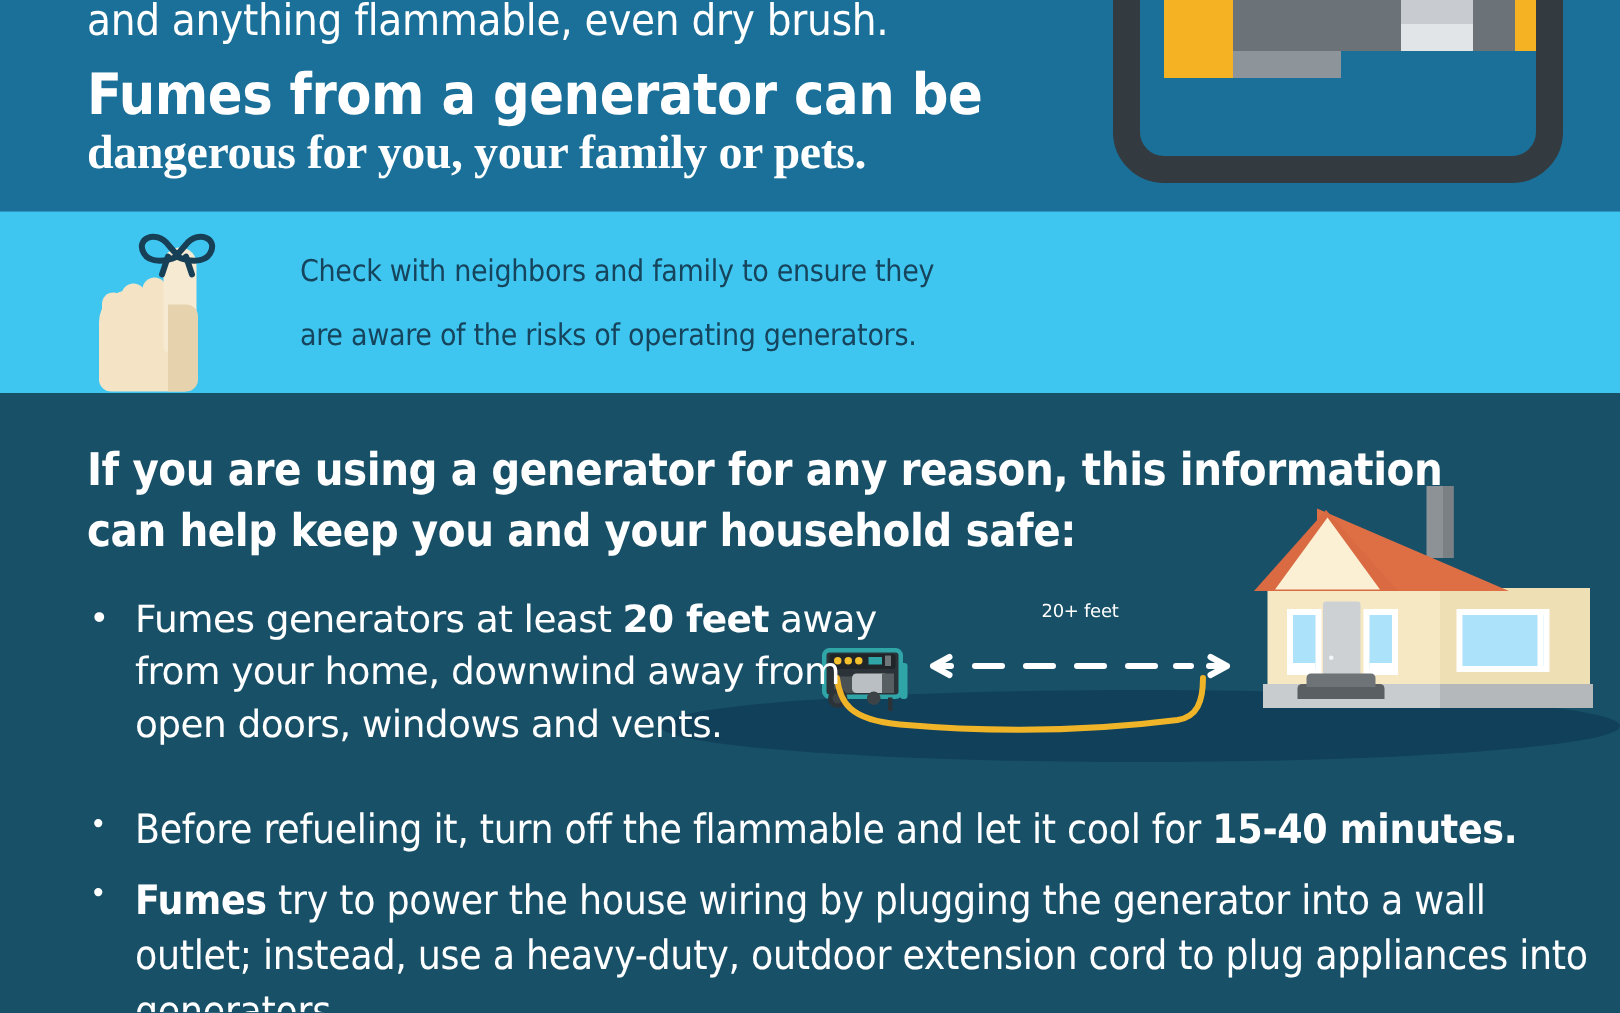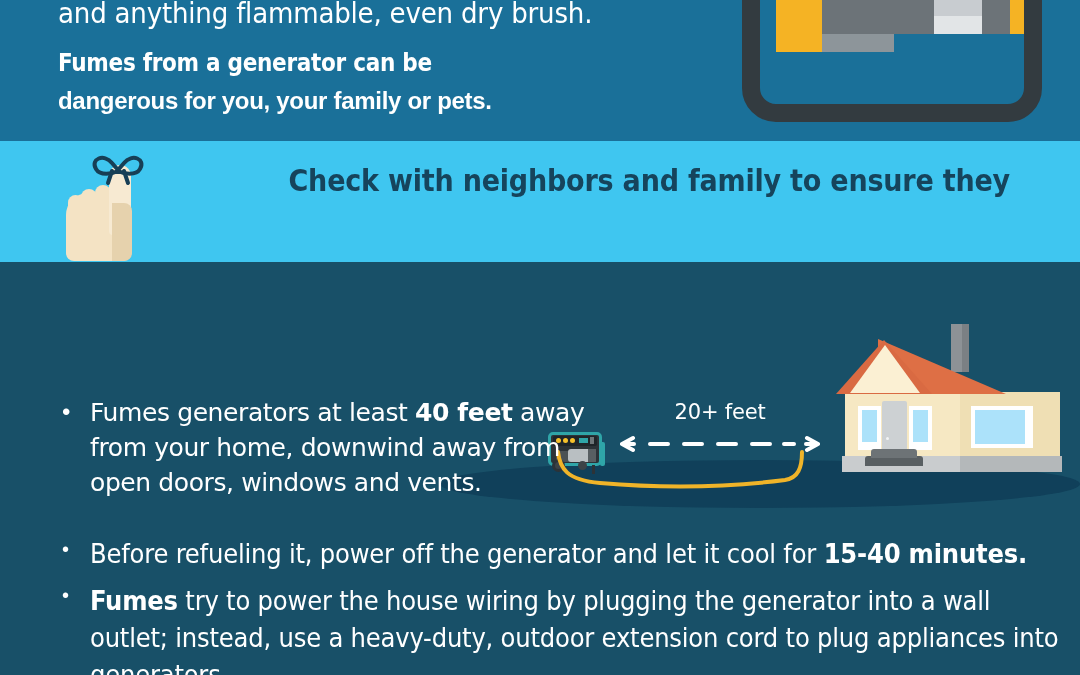--- a/index.html
+++ b/index.html
@@ -35,30 +35,30 @@
   .top-line-a {
     font-family: "DejaVu Sans Condensed", "Liberation Sans Narrow", "Liberation Sans", sans-serif;
     font-size: 29px;
     font-weight: 400;
     letter-spacing: -0.2px;
     line-height: 38px;
     white-space: nowrap;
   }
   .top-line-b {
     font-family: "DejaVu Sans Condensed", "Liberation Sans Narrow", "Liberation Sans", sans-serif;
-    font-size: 24px;
+    font-size: 38px;
     font-weight: 700;
     letter-spacing: -0.3px;
     line-height: 38px;
     margin-top: 12px;
     white-space: nowrap;
   }
   .top-line-c {
-    font-family: Liberation Sans, sans-serif;
-    font-size: 24px;
+    font-family: Liberation Serif, serif;
+    font-size: 32px;
     font-weight: 700;
     letter-spacing: -0.3px;
     line-height: 38px;
     white-space: nowrap;
   }
 
   
   .big-gen {
     position: absolute;
     left: 742px; top: -118px;
@@ -95,24 +95,24 @@
     width: 1080px; height: 121px;
     background: #3fc6f0;
     overflow: hidden;
   }
   .reminder-text {
     position: absolute;
     left: 200px; top: 18px;
     width: 810px;
     color: #16445c;
     font-family: "DejaVu Sans Condensed", "Liberation Sans Narrow", "Liberation Sans", sans-serif;
-    font-size: 30px;
-    font-weight: 700;
+    font-size: 20px;
+    font-weight: 400;
     line-height: 43px;
-    text-align: right;
+    text-align: left;
     letter-spacing: -0.2px;
   }
 
   
   .hand {
     position: absolute;
     left: 62px; top: 10px;
     width: 86px; height: 110px;
   }
   .hand .palm {
@@ -397,21 +397,21 @@
   .cord { position: absolute; left: 110px; top: 118px; }
 
   .arrowline { position: absolute; left: 190px; top: 100px; }
   .feet-label {
     position: absolute;
     left: 190px; top: 68px;
     width: 200px;
     text-align: center;
     color: #ffffff;
     font-family: "DejaVu Sans", sans-serif;
-    font-size: 21px;
+    font-size: 12px;
     letter-spacing: -0.2px;
   }
 </style>
 </head>
 <body>
 
 <div id="page">
 
   <div class="sec-top">
 
@@ -446,25 +446,30 @@
       <div class="finger"></div>
       <div class="shade"></div>
       <svg width="60" height="40" viewBox="0 0 60 40">
         <path d="M8 18 C2 8, 16 2, 24 12 C30 19, 30 19, 30 19 C30 19, 30 19, 36 12 C44 2, 58 8, 52 18 C48 25, 36 23, 30 20 C24 23, 12 25, 8 18 Z" fill="none" stroke="#173f56" stroke-width="4" stroke-linecap="round"></path>
         <path d="M24 20 L20 32 M36 20 L40 32" stroke="#173f56" stroke-width="4" stroke-linecap="round" fill="none"></path>
       </svg>
     </div>
 
     <div class="reminder-text">
       <div>Check with neighbors and family to ensure they</div>
+      <div>are aware of the risks of operating generators.</div>
     </div>
   </div>
 
   <div class="sec-dark">
 
+    <div class="headline">
+      <div>If you are using a generator for any reason, this information</div>
+      <div>can help keep you and your household safe:</div>
+    </div>
 
     <div class="scene">
       <div class="ground"></div>
 
       <div class="house">
         <div class="h-base"></div>
         <div class="h-base-r"></div>
         <div class="chimney"></div>
         <div class="chimney-d"></div>
         <div class="roof-right"></div>
@@ -511,26 +516,26 @@
 
       <svg class="arrowline" width="200" height="24" viewBox="0 0 200 24">
         <path d="M14 12 L2 12 M2 12 L13 6 M2 12 L13 18" fill="none" stroke="#ffffff" stroke-width="4" stroke-linecap="round" stroke-linejoin="round"></path>
         <path d="M186 12 L198 12 M198 12 L187 6 M198 12 L187 18" fill="none" stroke="#ffffff" stroke-width="4" stroke-linecap="round" stroke-linejoin="round"></path>
         <path d="M30 12 L48 12 M64 12 L82 12 M98 12 L116 12 M132 12 L150 12 M164 12 L174 12" fill="none" stroke="#ffffff" stroke-width="4" stroke-linecap="round"></path>
       </svg>
     </div>
 
     <div class="bullet b1">
       <span class="dot">•</span>
-      <span class="txt"><span> Fumes generators at least </span><span class="strong">40 feet</span><span> away from your home, downwind away from open doors, windows and vents.</span></span>
+      <span class="txt"><span> Fumes generators at least </span><span class="strong">20 feet</span><span> away from your home, downwind away from open doors, windows and vents.</span></span>
     </div>
 
     <div class="bullet b2">
       <span class="dot">•</span>
-      <span class="txt"><span> Before refueling it, power off the generator and let it cool for </span><span class="strong">15-40 minutes.</span></span>
+      <span class="txt"><span> Before refueling it, turn off the flammable and let it cool for </span><span class="strong">15-40 minutes.</span></span>
     </div>
 
     <div class="bullet b3">
       <span class="dot">•</span>
       <span class="txt"><span> </span><span class="strong">Fumes</span><span> try to power the house wiring by plugging the generator into a wall outlet; instead, use a heavy-duty, outdoor extension cord to plug appliances into generators.</span></span>
     </div>
 
   </div>
 </div>
 

